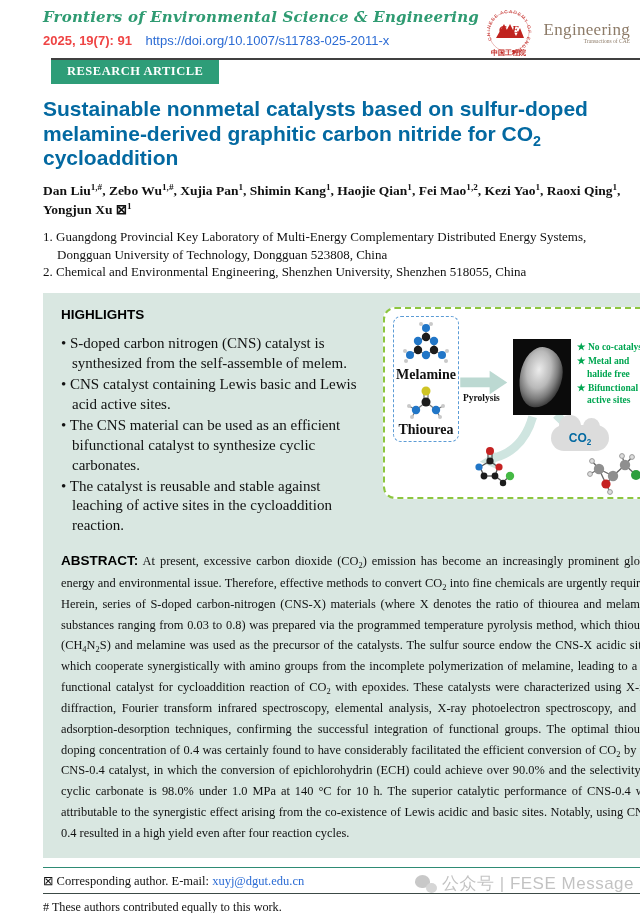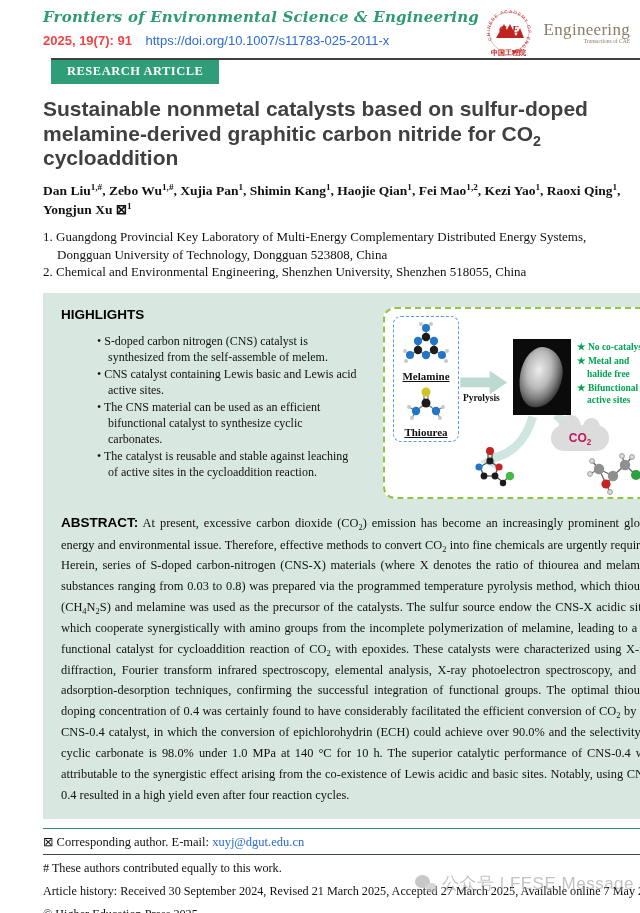--- a/index.html
+++ b/index.html
@@ -38,52 +38,52 @@
   .rule-badge { margin:10px 0 0 8px; border-top:2px solid #404040; width:624px; }
   .badge {
     display:inline-block; background:#2e9d78; color:#fff;
     font-family:"Liberation Serif", serif; font-weight:700; font-size:12.5px;
     letter-spacing:.5px; padding:4px 16px 5px 16px; margin-top:0;
   }
 
   
   .title {
     margin:13px 8px 0 8px; font-family:"Liberation Sans", sans-serif;
-    font-weight:700; font-size:21px; line-height:1.17; color:#404040;
+    font-weight:700; font-size:21px; line-height:1.17; color:#0369a1;
   }
   .authors { margin:11px 8px 0 8px; font-weight:700; font-size:13.5px; line-height:1.4; }
   .affiliations { margin:9px 8px 0 8px; font-size:13px; line-height:1.32; }
   .affil-item { padding-left:14px; text-indent:-14px; }
 
   
   .green-box {
     margin:13px 8px 0 8px; width:624px; background:#d9e7e1;
     padding:12px 12px 14px 18px;
   }
   .hl-heading, .abs-label {
     font-family:"Liberation Sans", sans-serif; font-weight:700; font-size:13.5px; color:#000;
   }
   .top-row { display:flex; margin-top:2px;gap:14px; }
   .hl-col { flex:1 1 auto; padding-right:10px; }
-  .hl-list { margin-top:12px; font-size:12px; line-height:1.33;margin-left:36px; }
+  .hl-list { margin-top:12px; font-size:15px; line-height:1.33; }
   .hl-item { padding-left:11px; text-indent:-11px; margin-bottom:1px; }
   .hl-item::before { content:"• "; }
 
   
   .graphic {
     position:relative; flex:0 0 272px; width:272px; height:192px;
     background:#fff; border:2px dashed #8dc63f; border-radius:12px;
   }
   .mol-box {
     position:absolute; left:8px; top:7px; width:66px; height:126px;
     border:1.5px dashed #5b9bd5; border-radius:8px;
     display:flex; flex-direction:column; align-items:center; justify-content:space-between;
     padding:3px 1px;
   }
-  .mol-label { font-weight:700; font-size:11px;text-decoration:underline; }
+  .mol-label { font-weight:700; font-size:14px; }
   .pyro-label { position:absolute; left:78px; top:84px; width:48px; text-align:left;
     font-weight:700; font-size:9.5px; }
   .sem {
     position:absolute; left:128px; top:30px; width:58px; height:76px;
     background:#0b0b0b; overflow:hidden;
   }
   .sem-blob {
     position:absolute; left:12%; top:10%; width:72%; height:80%;
     background:radial-gradient(ellipse at 42% 38%, #ececec 0%, #b9b9b9 35%, #7c7c7c 55%, #3a3a3a 72%, #0b0b0b 80%);
     border-radius:46% 54% 58% 42% / 50% 44% 56% 50%;
@@ -96,21 +96,21 @@
   .cloud {
     position:absolute; left:166px; top:116px; width:58px; height:26px;
     background:#dcdcdc; border-radius:13px;
     display:flex; align-items:center; justify-content:center;
   }
   .cloud::before { content:""; position:absolute; left:8px; top:-10px; width:22px; height:22px;
     background:#dcdcdc; border-radius:50%; }
   .cloud::after { content:""; position:absolute; right:9px; top:-7px; width:17px; height:17px;
     background:#dcdcdc; border-radius:50%; }
   .cloud-text { position:relative; z-index:2; font-family:"Liberation Sans", sans-serif;
-    font-weight:700; font-size:12px; color:#be185d; }
+    font-weight:700; font-size:12px; color:#0369a1; }
   .mol-svg-carbonate { position:absolute; left:80px; top:136px; }
   .mol-svg-ech { position:absolute; left:196px; top:142px; }
   .arrows-overlay { position:absolute; inset:0; width:100%; height:100%; }
 
   
   .abstract-para { margin-top:13px; font-size:12.4px; line-height:1.68; text-align:justify; }
 
   
   .foot-rule-1 { margin:9px 8px 0 8px; border-top:1.5px solid #2e8b74; width:624px; }
   .corr-line { margin:5px 8px 4px 8px; font-size:12.5px; }

